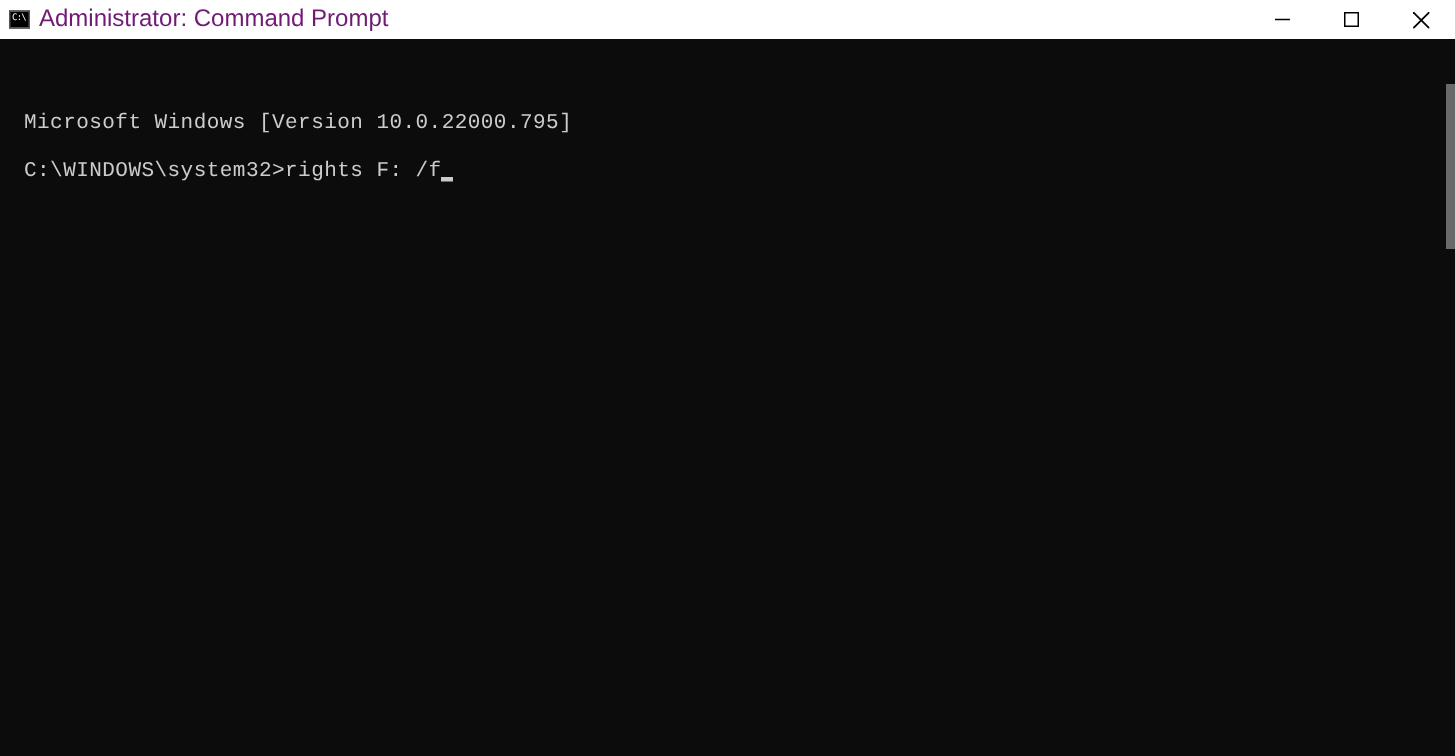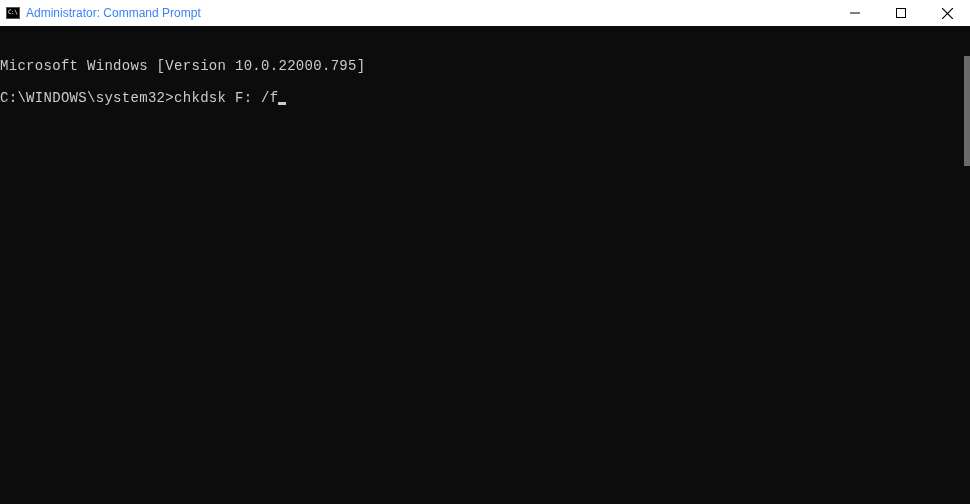--- a/index.html
+++ b/index.html
@@ -37,22 +37,22 @@
       margin-right: 6px;
       position: relative;
       font-size: 6px;
       color: #fff;
       line-height: 5px;
       padding: 1px;
       font-family: monospace;
       letter-spacing: -0.5px;
     }
     .title-text {
-      font-size: 12px;
-      color: #3b82f6;
+      font-size: 16px;
+      color: #701a75;
     }
     .window-controls {
       position: absolute;
       right: 0;
       top: 0;
       height: 26px;
       display: flex;
     }
     .win-btn {
       width: 46px;
@@ -70,21 +70,21 @@
       flex: 1;
       background: #0c0c0c;
       position: relative;
     }
     .terminal-content {
       font-family: Consolas, "Courier New", monospace;
       font-size: 14px;
       line-height: 16px;
       color: #cccccc;
       white-space: pre;
-      padding: 0;
+      padding: 16px;
       letter-spacing: 0.3px;
     }
     .terminal-line {
       display: block;
     }
     .prompt-line {
       margin-top: 16px;
     }
     .cursor {
       display: inline-block;
@@ -125,17 +125,17 @@
       <div class="win-btn">
         <svg width="11" height="11" viewBox="0 0 11 11">
           <line x1="0" y1="0" x2="11" y2="11" stroke-width="1.2"></line>
           <line x1="11" y1="0" x2="0" y2="11" stroke-width="1.2"></line>
         </svg>
       </div>
     </div>
   </div>
   <div class="terminal-area">
     <div class="terminal-content">
-      <span class="terminal-line">Microsoft Windows [Version 10.0.22000.795]</span><span class="terminal-line prompt-line"><span>C:\WINDOWS\system32&gt;</span><span>chkdsk F: /f</span><span class="cursor"></span></span>
+      <span class="terminal-line">Microsoft Windows [Version 10.0.22000.795]</span><span class="terminal-line prompt-line"><span>C:\WINDOWS\system32&gt;</span><span>rights F: /f</span><span class="cursor"></span></span>
     </div>
     <div class="scrollbar"></div>
   </div>
 </div>
 
 </body></html>

